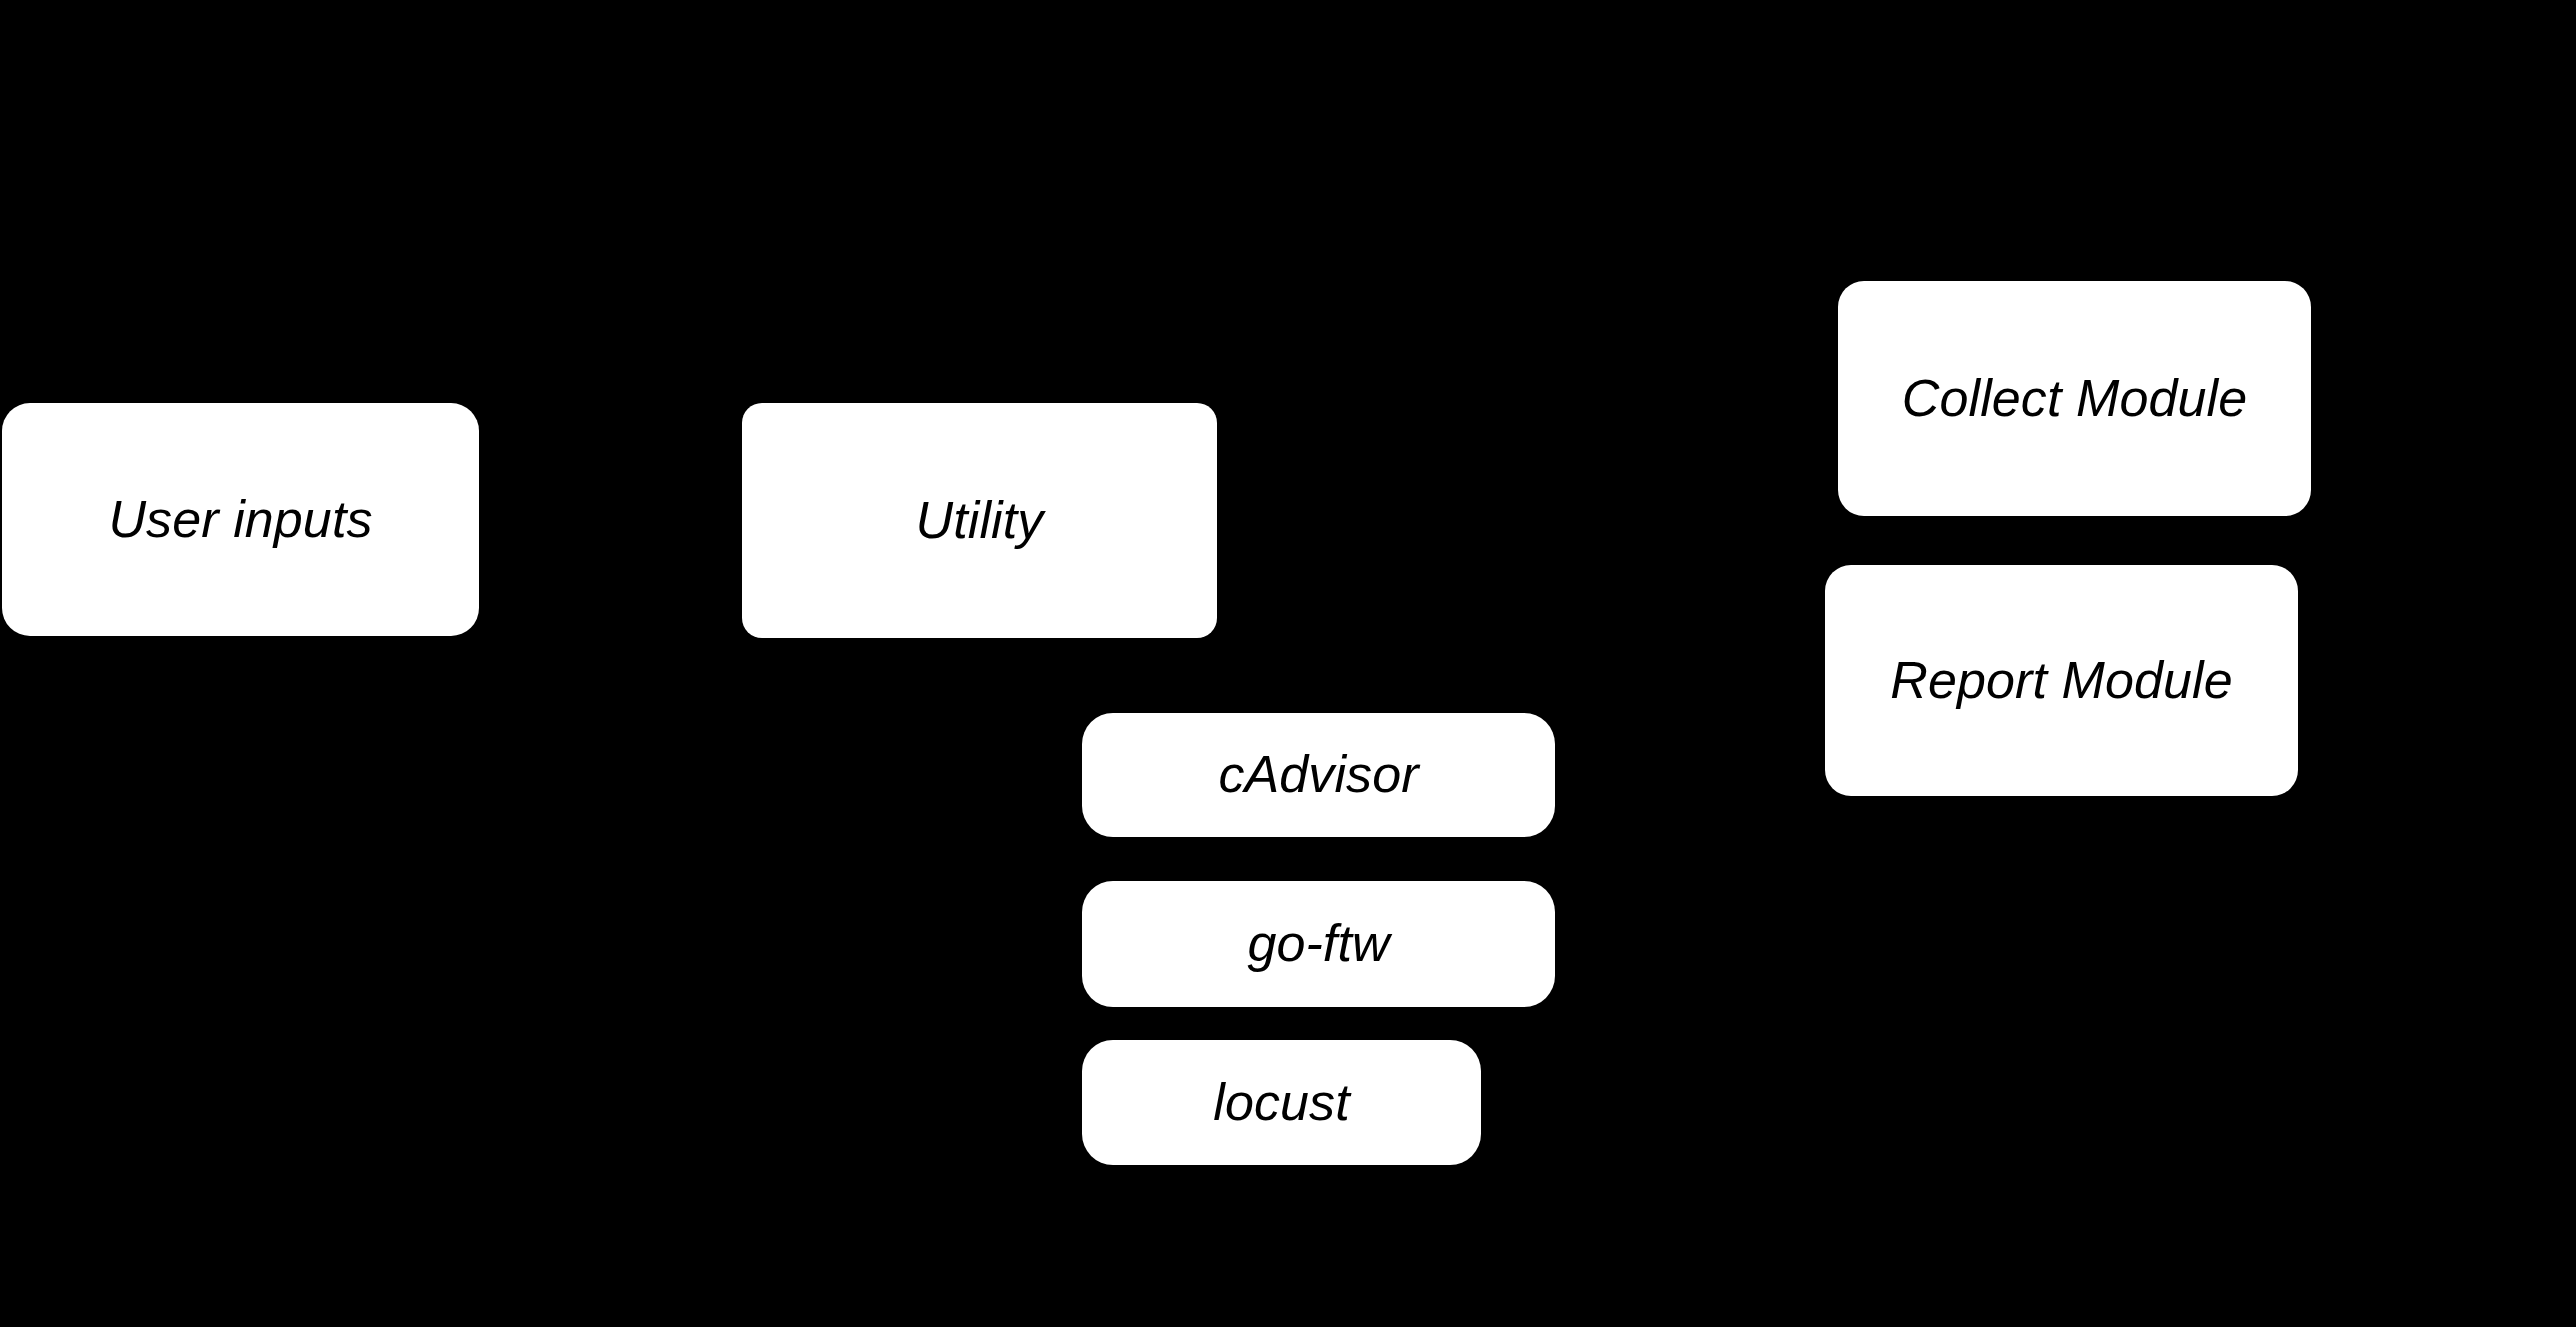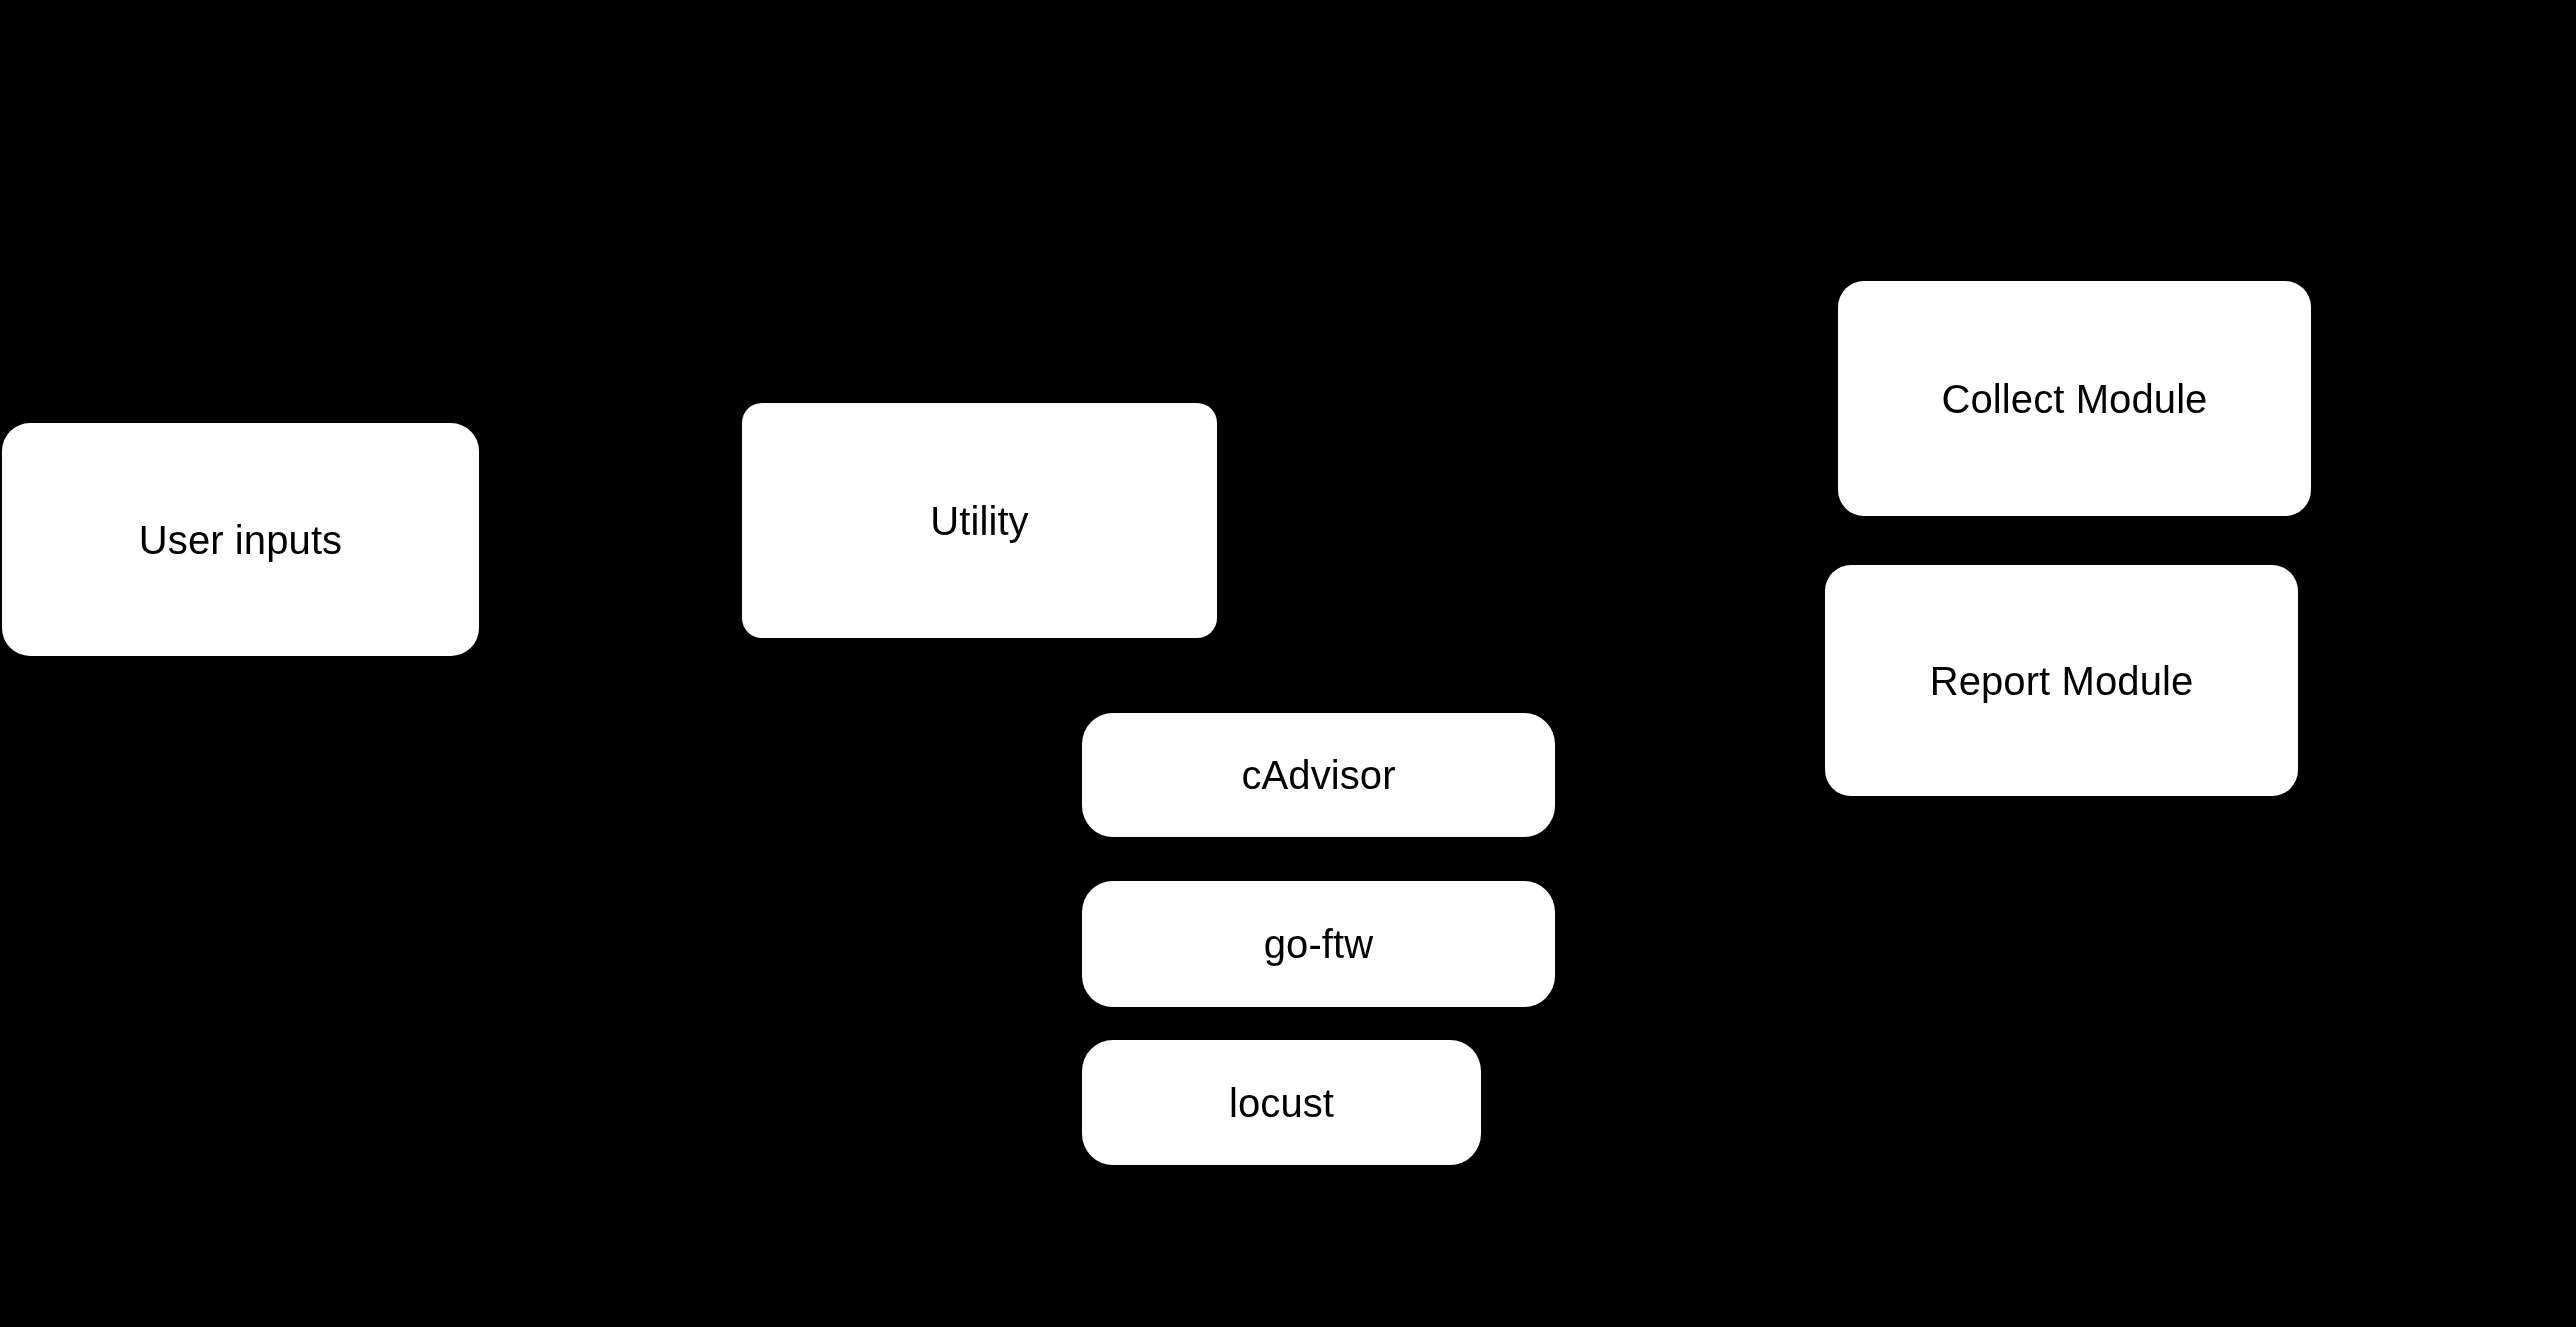--- a/index.html
+++ b/index.html
@@ -22,36 +22,37 @@
     color: #000000;
     display: flex;
     align-items: center;
     justify-content: center;
     text-align: center;
     line-height: 1.1;
     -webkit-font-smoothing: antialiased;
   }
   .node-label {
     display: block;
-    font-size: 40px;
+    font-size: 52px;
     font-weight: 400;
     letter-spacing: 0.1px;
     color: #000000;
     white-space: nowrap;
+    font-style: italic;
   }
 
   
   .node.size-lg { border-radius: 28px; }
   
   .node.size-md { border-radius: 26px; }
   
   .node.size-sm { border-radius: 31px; }
 
   
-  #node-user-inputs    { left: 2px;    top: 403px;  width: 477px; height: 233px; margin-top: 20px; }
+  #node-user-inputs    { left: 2px;    top: 403px;  width: 477px; height: 233px; }
   #node-utility        { left: 742px;  top: 403px;  width: 475px; height: 235px; border-radius: 20px; }
 
   #node-cadvisor       { left: 1082px; top: 713px;  width: 473px; height: 124px; }
   #node-go-ftw         { left: 1082px; top: 881px;  width: 473px; height: 126px; }
   #node-locust         { left: 1082px; top: 1040px; width: 399px; height: 125px; }
   #node-other-utils    { left: 1082px; top: 1199px; width: 473px; height: 125px; }
 
   #node-collect-module { left: 1838px; top: 281px;  width: 473px; height: 235px; }
   #node-report-module  { left: 1825px; top: 565px;  width: 473px; height: 231px; }
 </style>

